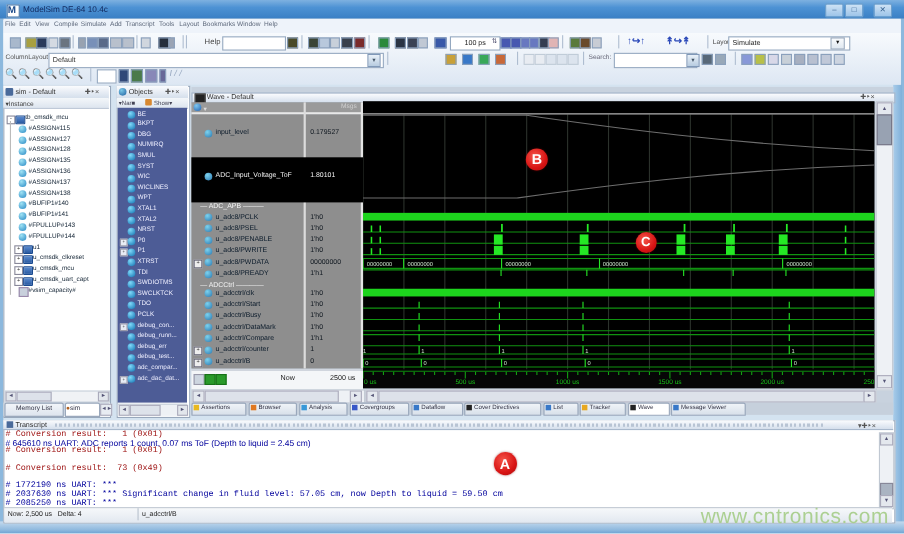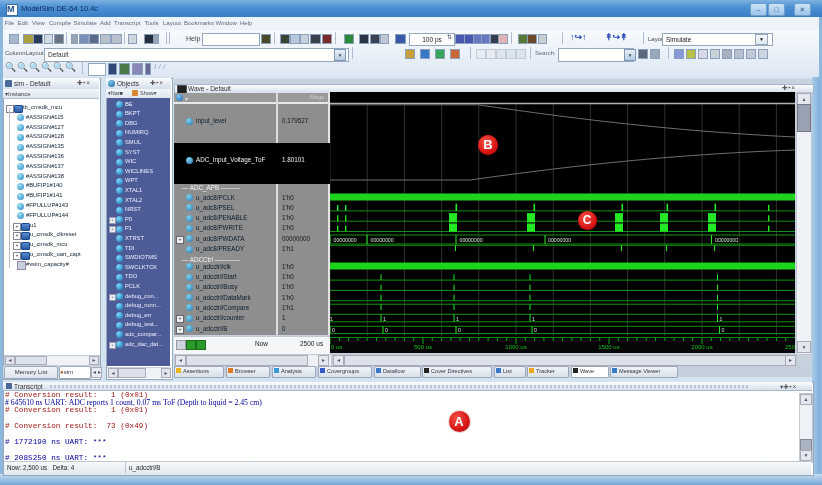--- a/index.html
+++ b/index.html
@@ -544,31 +544,33 @@
 <div class="abs" style="left:610px;top:366px;width:66px;height:10px;background:linear-gradient(#f0f4f8,#d8e0ea);border:1px solid #9aa8bc;border-radius:2px 2px 0 0;"></div>
 <div class="abs" style="left:612px;top:368px;width:5px;height:5px;background:#3878c8;"></div>
 <div class="abs txt" style="left:619px;top:368px;font-size:5.6px;color:#334;">Message Viewer</div>
 <div class="abs" style="left:3px;top:382px;width:809px;height:92px;background:#fff;border:1px solid #98a8bc;"></div>
 <div class="abs" style="left:3px;top:382px;width:809px;height:8px;background:linear-gradient(#fbfcfe,#d5dfec);border-bottom:1px solid #a8b8cc;"></div>
 <div class="abs" style="left:6px;top:383px;width:6px;height:6px;background:#4a6a9a;"></div>
 <div class="abs txt" style="left:14px;top:382.5px;font-size:6.5px;color:#333;">Transcript</div>
 <div class="abs" style="left:50px;top:385px;width:700px;height:3px;background:repeating-linear-gradient(90deg,#b8c4d4 0 2px,transparent 2px 4px);"></div>
 <div class="abs txt" style="left:780px;top:383px;font-size:6.5px;color:#555;">▾✚‣×</div>
 <div class="abs txt" style="left:5px;top:390.5px;font-family:'Liberation Mono',monospace;font-size:7.7px;color:#9c1010;">#&nbsp;Conversion&nbsp;result:&nbsp;&nbsp;&nbsp;1&nbsp;(0x01)</div>
-<div class="abs txt" style="left:5px;top:397.5px;font-family:Liberation Serif, serif;font-size:7.7px;color:#00009c;">#&nbsp;645610&nbsp;ns&nbsp;UART:&nbsp;ADC&nbsp;reports&nbsp;1&nbsp;count,&nbsp;0.07&nbsp;ms&nbsp;ToF&nbsp;(Depth&nbsp;to&nbsp;liquid&nbsp;=&nbsp;2.45&nbsp;cm)</div>
+<div class="abs txt" style="left:5px;top:397.5px;font-family:Liberation Sans, sans-serif;font-size:7.7px;color:#00009c;">#&nbsp;645610&nbsp;ns&nbsp;UART:&nbsp;ADC&nbsp;reports&nbsp;1&nbsp;count,&nbsp;0.07&nbsp;ms&nbsp;ToF&nbsp;(Depth&nbsp;to&nbsp;liquid&nbsp;=&nbsp;2.45&nbsp;cm)</div>
 <div class="abs txt" style="left:5px;top:405.5px;font-family:'Liberation Mono',monospace;font-size:7.7px;color:#9c1010;">#&nbsp;Conversion&nbsp;result:&nbsp;&nbsp;&nbsp;1&nbsp;(0x01)</div>
 <div class="abs txt" style="left:5px;top:421.5px;font-family:'Liberation Mono',monospace;font-size:7.7px;color:#9c1010;">#&nbsp;Conversion&nbsp;result:&nbsp;&nbsp;73&nbsp;(0x49)</div>
 <div class="abs txt" style="left:5px;top:437.5px;font-family:'Liberation Mono',monospace;font-size:7.7px;color:#00009c;">#&nbsp;1772190&nbsp;ns&nbsp;UART:&nbsp;***</div>
+<div class="abs txt" style="left:5px;top:445.5px;font-family:'Liberation Mono',monospace;font-size:7.7px;color:#00009c;">#&nbsp;2037630&nbsp;ns&nbsp;UART:&nbsp;***&nbsp;Significant&nbsp;change&nbsp;in&nbsp;fluid&nbsp;level:&nbsp;57.05&nbsp;cm,&nbsp;now&nbsp;Depth&nbsp;to&nbsp;liquid&nbsp;=&nbsp;59.50&nbsp;cm</div>
 <div class="abs txt" style="left:5px;top:453.5px;font-family:'Liberation Mono',monospace;font-size:7.7px;color:#00009c;">#&nbsp;2085250&nbsp;ns&nbsp;UART:&nbsp;***</div>
 <div class="abs" style="left:799px;top:393px;width:12px;height:68px;background:#eef1f5;border:1px solid #c0c8d2;"></div>
 <div class="abs" style="left:800px;top:394px;width:10px;height:9px;background:#e4e8ee;border:1px solid #aab;font-size:5px;text-align:center;line-height:9px;color:#557;">▲</div>
 <div class="abs" style="left:800px;top:439px;width:10px;height:10px;background:#aab4c2;border:1px solid #889;"></div>
 <div class="abs" style="left:800px;top:450px;width:10px;height:9px;background:#e4e8ee;border:1px solid #aab;font-size:5px;text-align:center;line-height:9px;color:#557;">▼</div>
 <div class="abs" style="left:4px;top:461px;width:807px;height:13px;background:linear-gradient(#f6f8fa,#e2e8f0);border-top:1px solid #c0c8d2;"></div>
 <div class="abs txt" style="left:7px;top:464px;font-size:6.3px;color:#222;">Now: 2,500 us&nbsp;&nbsp;&nbsp;Delta: 4</div>
 <div class="abs" style="left:125px;top:462px;width:1px;height:11px;background:#b8c2ce;"></div>
 <div class="abs txt" style="left:129px;top:464px;font-size:6.3px;color:#222;">u_adcctrl/B</div>
 <div class="abs" style="left:448.5px;top:411.0px;width:21.0px;height:21.0px;border-radius:50%;background:radial-gradient(circle at 40% 35%,#f55448,#d81414 60%,#aa0a0a);box-shadow:0 0 2px rgba(120,0,0,.6);"></div>
 <div class="abs" style="left:448.5px;top:411.0px;width:21.0px;height:21.0px;font-size:13px;font-weight:bold;color:#fff;text-align:center;line-height:21.0px;">A</div>
 <div class="abs" style="left:478px;top:134.5px;width:20px;height:20px;border-radius:50%;background:radial-gradient(circle at 40% 35%,#f55448,#d81414 60%,#aa0a0a);box-shadow:0 0 2px rgba(120,0,0,.6);"></div>
 <div class="abs" style="left:478px;top:134.5px;width:20px;height:20px;font-size:13px;font-weight:bold;color:#fff;text-align:center;line-height:20px;">B</div>
 <div class="abs" style="left:577.5px;top:211.0px;width:19.0px;height:19.0px;border-radius:50%;background:radial-gradient(circle at 40% 35%,#f55448,#d81414 60%,#aa0a0a);box-shadow:0 0 2px rgba(120,0,0,.6);"></div>
 <div class="abs" style="left:577.5px;top:211.0px;width:19.0px;height:19.0px;font-size:12px;font-weight:bold;color:#fff;text-align:center;line-height:19.0px;">C</div>
+<div class="abs txt" style="left:637px;top:459px;font-size:19px;color:rgba(168,206,140,0.95);letter-spacing:0.5px;">www.cntronics.com</div>
 </div>
 </body></html>

